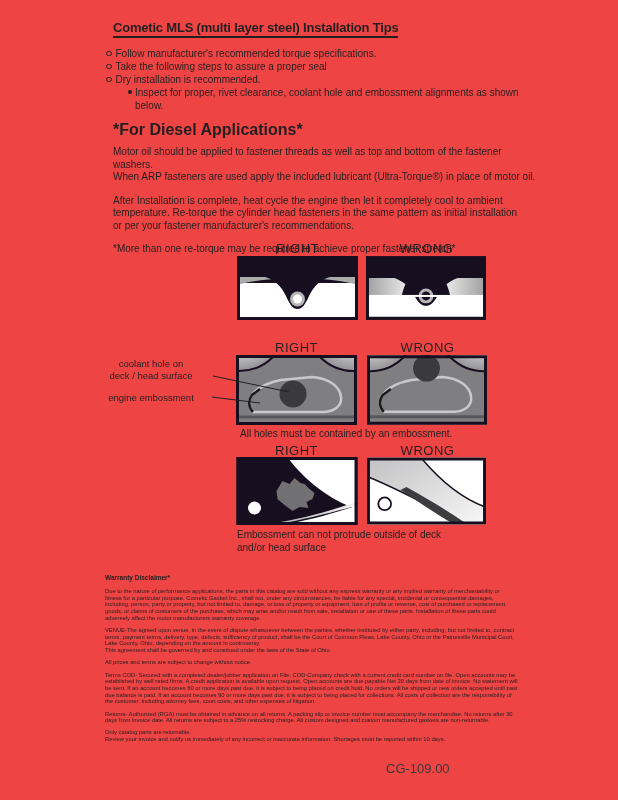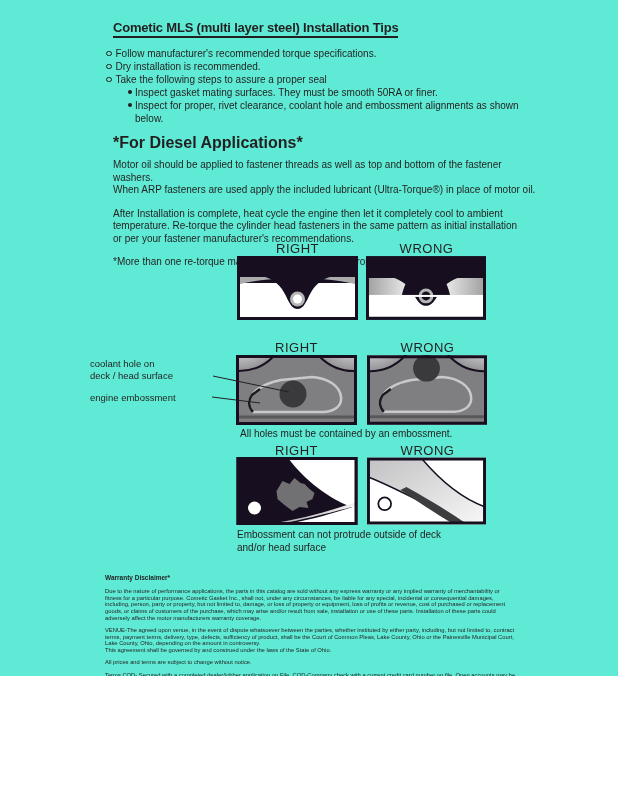--- a/index.html
+++ b/index.html
@@ -1,38 +1,38 @@
 <!DOCTYPE html>
 <html><head>
 <meta charset="utf-8">
 <style>
   html,body{margin:0;padding:0;background:#ffffff;}
   body{font-family:"Liberation Sans", sans-serif;color:#231f20;}
-  .page{position:relative;width:618px;height:676px;background:#5eead4;overflow:hidden;}
+  .page{position:relative;width:618px;height:800px;background:#ef4444;overflow:hidden;}
 
   
   .text-top{position:absolute;left:100px;top:20px;width:440px;}
   .title{display:table;font-size:13px;font-weight:bold;letter-spacing:-0.2px;
          margin:0 0 9px 13px;border-bottom:2px solid #231f20;padding-bottom:1px;}
   .bullet-row{display:flex;font-size:10px;line-height:13px;margin-left:6px;}
   .o-mark{flex:0 0 auto;width:3.5px;height:3.5px;border:1px solid #231f20;border-radius:50%;
           margin:3.5px 4px 0 0;}
   .sub-row{display:flex;font-size:10px;line-height:13px;margin-left:28px;}
   .f-mark{flex:0 0 auto;width:4px;height:4px;background:#231f20;border-radius:50%;
           margin:4px 3px 0 0;}
   .diesel-h{font-size:16px;font-weight:bold;margin:9px 0 7px 13px;}
   .para{font-size:10px;line-height:12.5px;margin:0 0 11px 13px;white-space:pre-line;}
 
   
   .diagrams{position:absolute;left:0;top:240px;width:618px;height:335px;}
   .rw-label{position:absolute;width:121px;text-align:center;font-size:13px;letter-spacing:0.5px;}
   .dbox{position:absolute;}
   .dbox svg{display:block;}
   .dcaption{position:absolute;font-size:10px;line-height:12.5px;white-space:pre-line;}
-  .callout{position:absolute;left:90px;width:122px;text-align:left;
+  .callout{position:absolute;left:90px;width:122px;text-align:center;
            font-size:9.5px;line-height:11.5px;white-space:pre-line;}
   .leaders{position:absolute;left:0;top:0;}
 
   
   .disclaimer{position:absolute;left:105px;top:574px;width:413px;}
   .disc-h{font-size:6.5px;font-weight:bold;margin:0 0 7px 0;}
   .disc-p{font-size:5.8px;line-height:6.7px;margin:0 0 5.5px 0;white-space:pre-line;}
 
   .footer-num{position:absolute;left:386px;top:761px;font-size:13px;color:#3a3a3a;text-align:center;}
 </style>
@@ -43,29 +43,25 @@
 
   <div class="text-top">
     <div class="title">Cometic MLS (multi layer steel) Installation Tips</div>
 
     <div class="bullet-row">
       <span class="o-mark"></span>
       <span>Follow manufacturer's recommended torque specifications.</span>
     </div>
     <div class="bullet-row">
       <span class="o-mark"></span>
-      <span>Dry installation is recommended.</span>
+      <span>Take the following steps to assure a proper seal</span>
     </div>
     <div class="bullet-row">
       <span class="o-mark"></span>
-      <span>Take the following steps to assure a proper seal</span>
-    </div>
-    <div class="sub-row">
-      <span class="f-mark"></span>
-      <span>Inspect gasket mating surfaces.  They must be smooth 50RA or finer.</span>
+      <span>Dry installation is recommended.</span>
     </div>
     <div class="sub-row">
       <span class="f-mark"></span>
       <span>Inspect for proper, rivet clearance, coolant hole and embossment alignments as shown below.</span>
     </div>
 
     <div class="diesel-h">*For Diesel Applications*</div>
     <p class="para">Motor oil should be applied to fastener threads as well as top and bottom of the fastener washers.
 When ARP fasteners are used apply the included lubricant (Ultra-Torque®) in place of motor oil.</p>
     <p class="para">After Installation is complete, heat cycle the engine then let it completely cool to ambient

